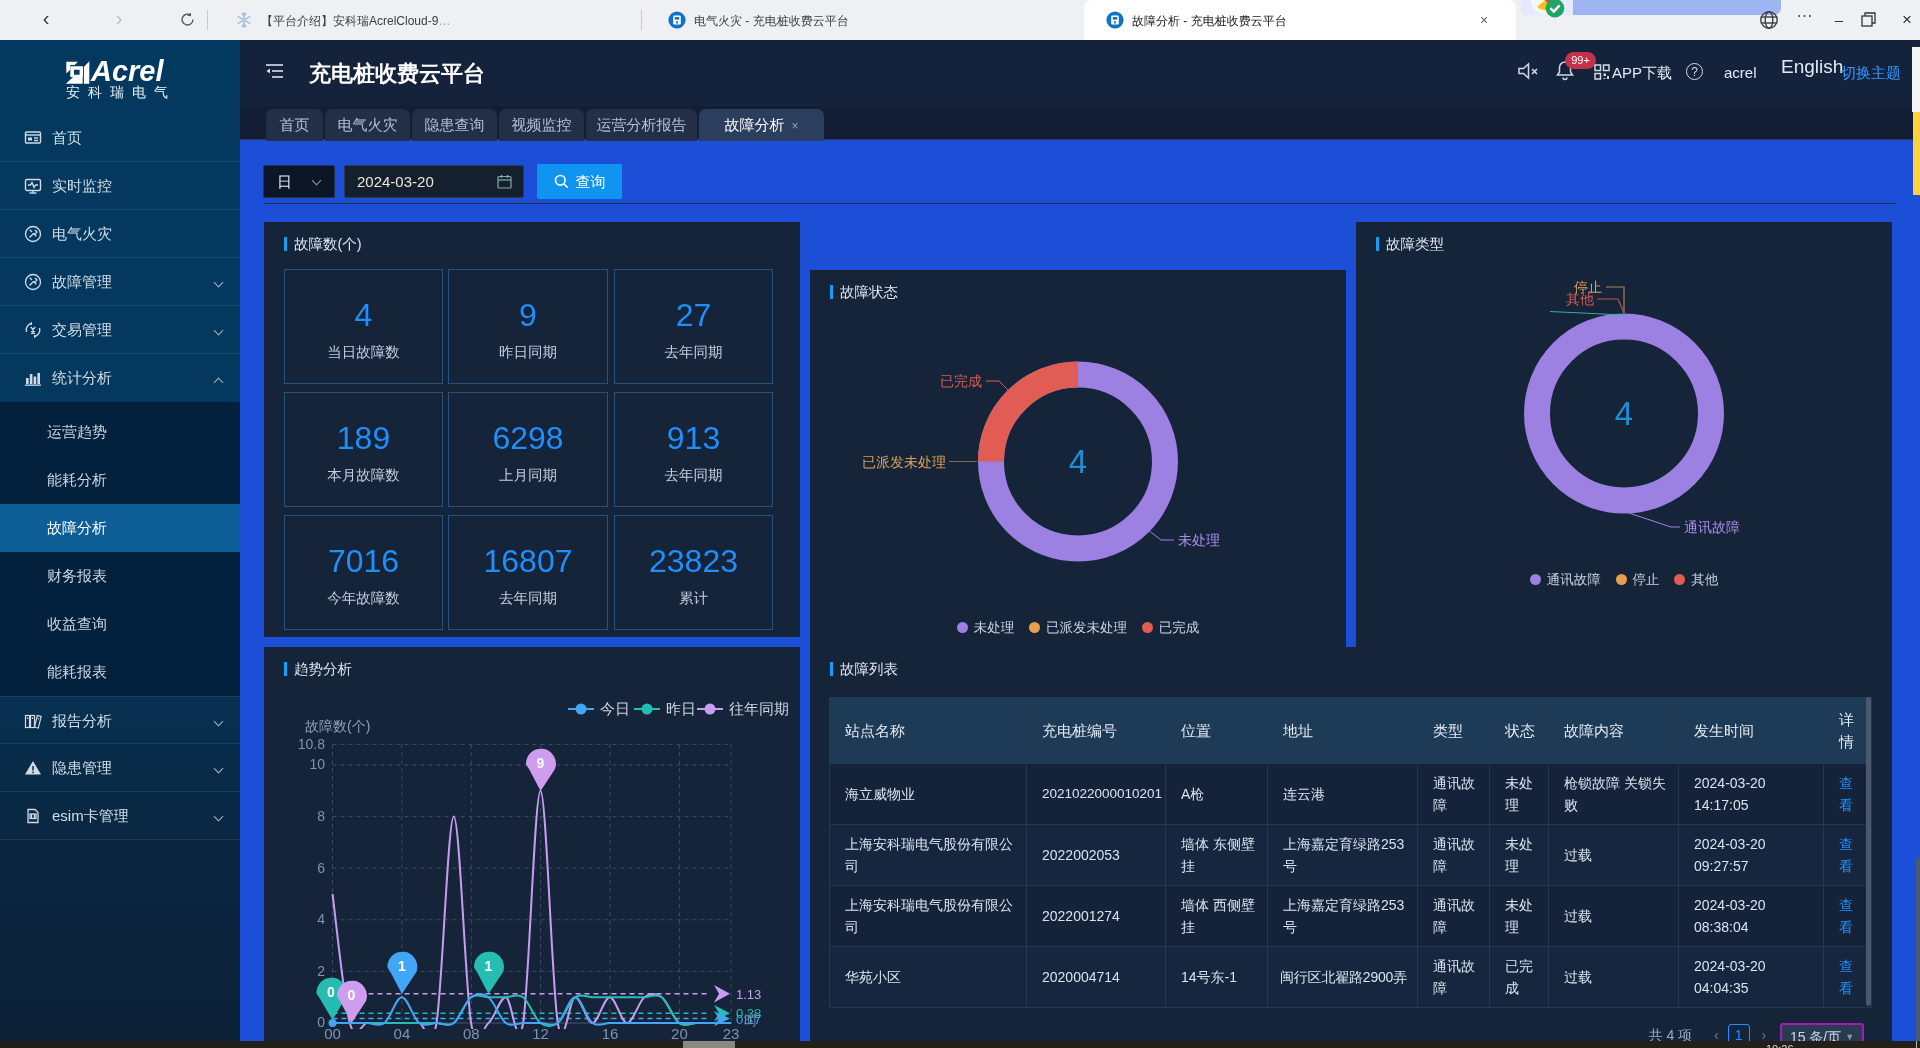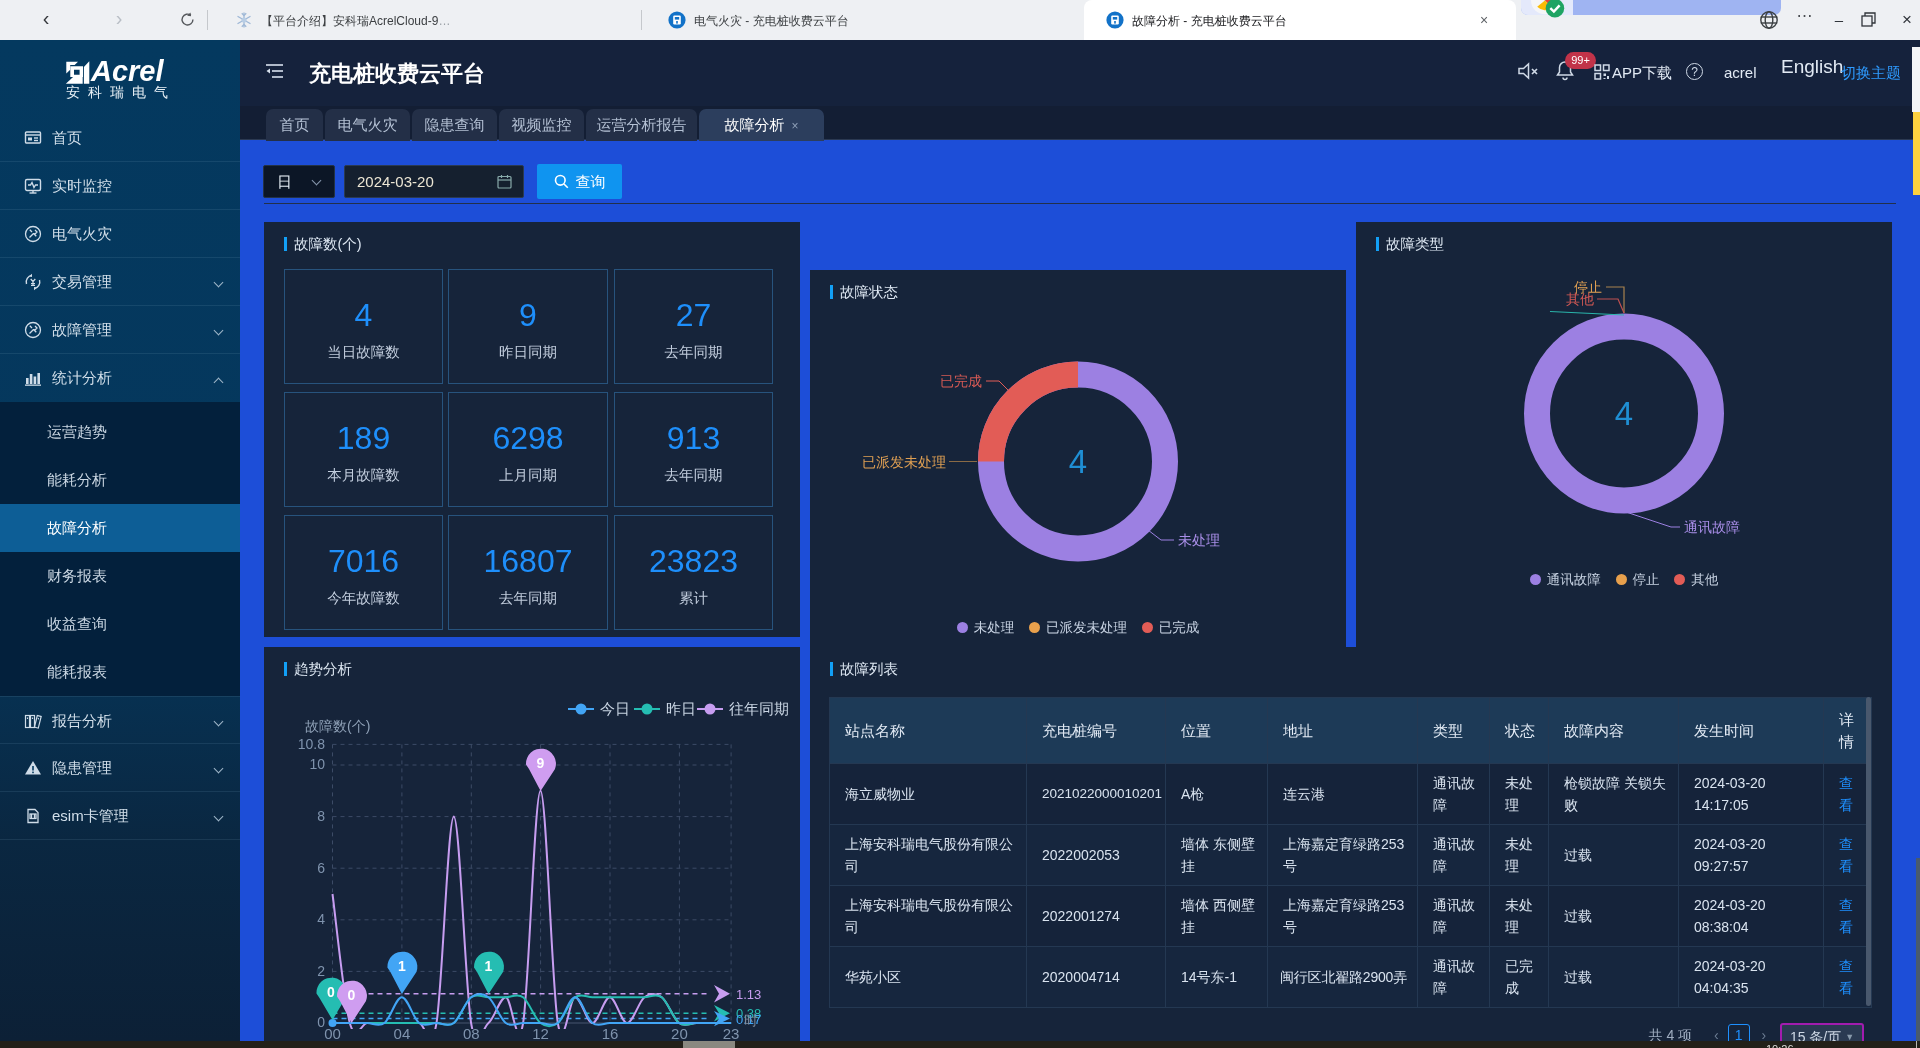--- a/index.html
+++ b/index.html
@@ -182,36 +182,36 @@
         <span class="tx">实时监控</span>
       </div>
     <div class="mitem">
         <svg class="ic" viewBox="0 0 18 18" fill="none" stroke="#cfdce8" stroke-width="1.3">
           <circle cx="9" cy="9" r="7.5"></circle>
           <path d="M5.5 12.5 L9.5 8.5 M8 7 l-2.2 -2.2 M9.5 8.5 l2.8 2.8 M11 5 l2 2 l-2.5 2.5"></path>
         </svg>
         <span class="tx">电气火灾</span>
       </div>
     <div class="mitem">
+        <svg class="ic" viewBox="0 0 18 18" fill="none" stroke="#cfdce8" stroke-width="1.3">
+          <circle cx="9" cy="9" r="7.5"></circle>
+          <path d="M5.5 12.5 L9.5 8.5 M8 7 l-2.2 -2.2 M9.5 8.5 l2.8 2.8 M11 5 l2 2 l-2.5 2.5"></path>
+        </svg>
+        <span class="tx">故障管理</span>
+        <span class="ch"></span>
+      </div>
+    <div class="mitem">
         <svg class="ic" viewBox="0 0 18 18" fill="none" stroke="#cfdce8" stroke-width="1.4">
           <path d="M2.5 11 A6.7 6.7 0 0 1 8 2.4"></path>
           <path d="M15.5 7 A6.7 6.7 0 0 1 10 15.6"></path>
           <path d="M8 0.8 L8 4 L5 3.2 Z" fill="#cfdce8" stroke="none"></path>
           <path d="M10 17.2 L10 14 L13 14.8 Z" fill="#cfdce8" stroke="none"></path>
           <path d="M6.7 6 L9 8.5 L11.3 6 M9 8.5 V13 M7 10.5 h4 M7 12.3 h4" stroke-width="1.2"></path>
         </svg>
         <span class="tx">交易管理</span>
-        <span class="ch"></span>
-      </div>
-    <div class="mitem">
-        <svg class="ic" viewBox="0 0 18 18" fill="none" stroke="#cfdce8" stroke-width="1.3">
-          <circle cx="9" cy="9" r="7.5"></circle>
-          <path d="M5.5 12.5 L9.5 8.5 M8 7 l-2.2 -2.2 M9.5 8.5 l2.8 2.8 M11 5 l2 2 l-2.5 2.5"></path>
-        </svg>
-        <span class="tx">故障管理</span>
         <span class="ch"></span>
       </div>
     <div class="mitem" style="border-bottom:none;">
         <svg class="ic" viewBox="0 0 18 18" fill="#cfdce8">
           <rect x="2" y="9" width="2.6" height="6"></rect>
           <rect x="5.8" y="5" width="2.6" height="10"></rect>
           <rect x="9.6" y="7.5" width="2.6" height="7.5"></rect>
           <rect x="13.4" y="4" width="2.6" height="11"></rect>
           <rect x="1" y="15.5" width="16" height="1.3"></rect>
         </svg>

